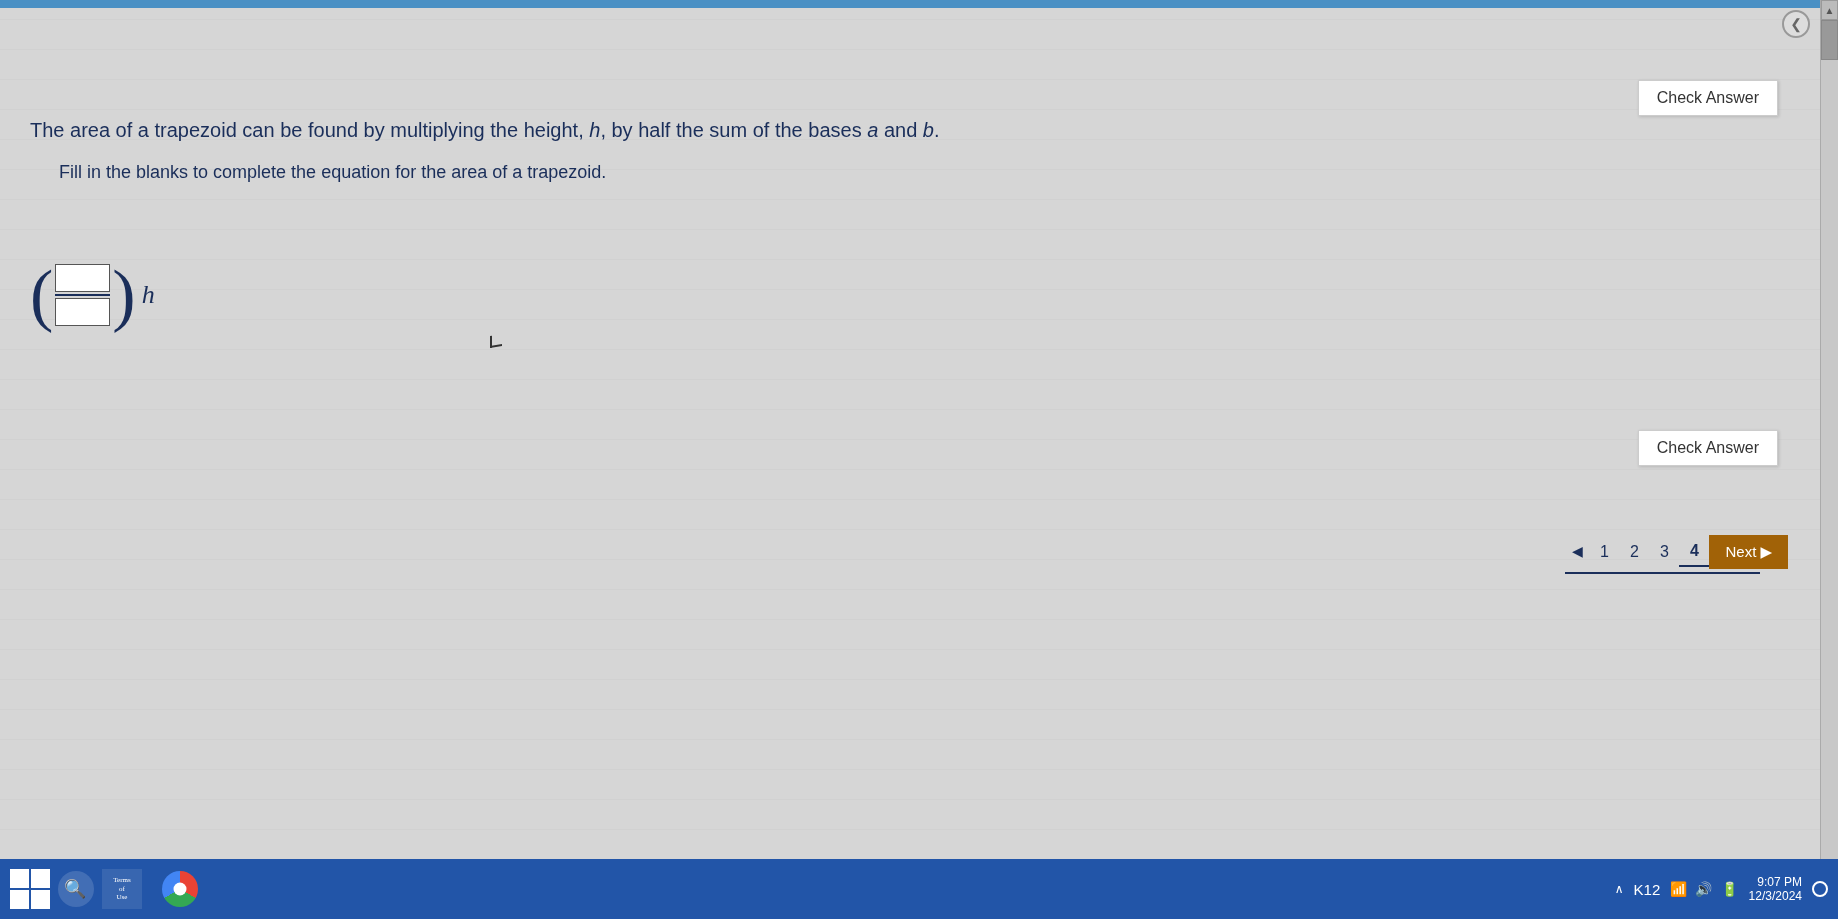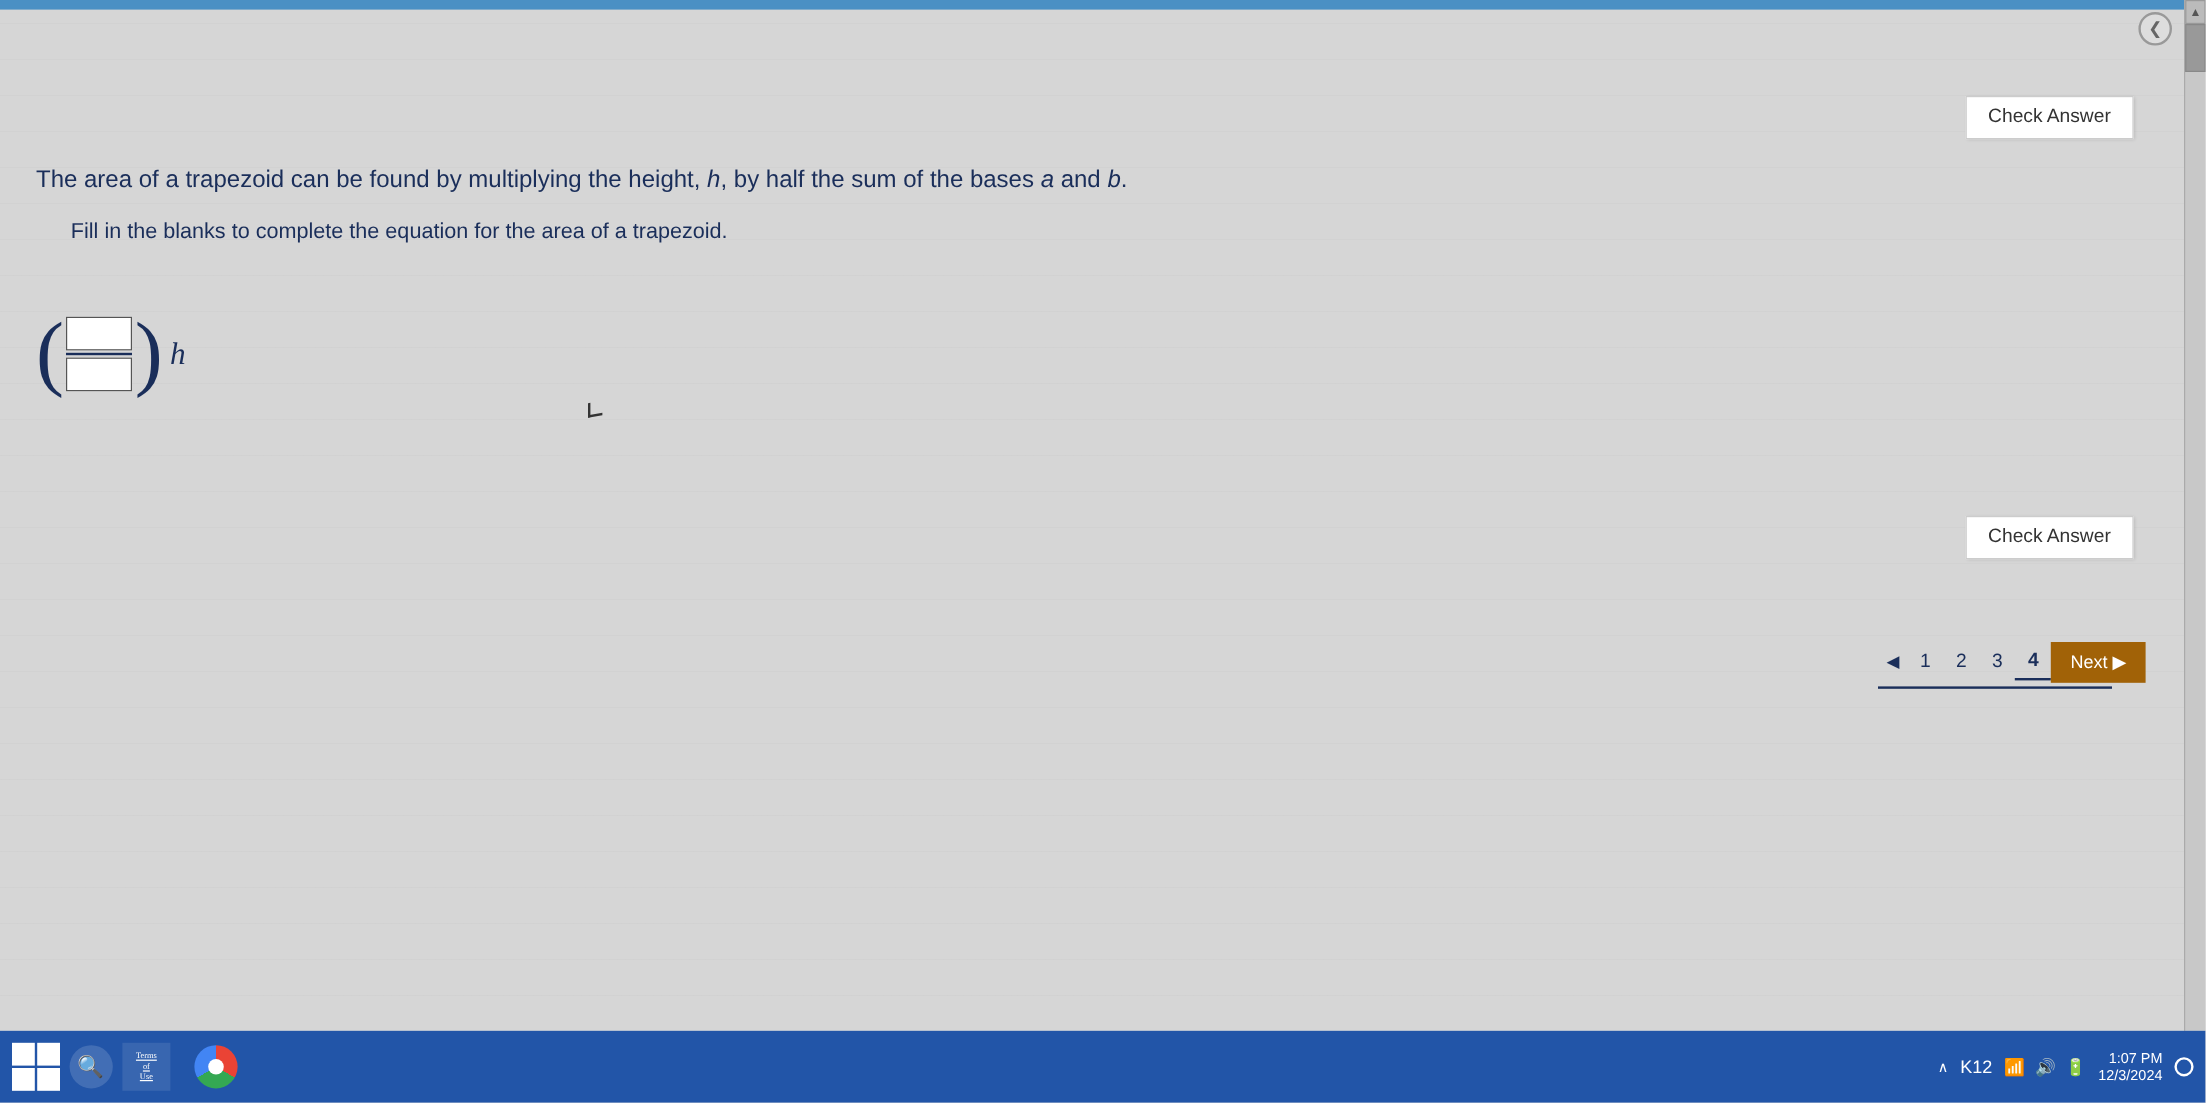--- a/index.html
+++ b/index.html
@@ -83,21 +83,21 @@
       font-size: 16px;
       font-family: Arial, sans-serif;
       color: #333;
       cursor: pointer;
       box-shadow: 1px 1px 3px rgba(0,0,0,0.15);
     }
 
     
     .problem-text {
       position: absolute;
-      top: 136px;
+      top: 116px;
       left: 30px;
       right: 80px;
     }
 
     .problem-line1 {
       font-size: 20px;
       color: #1a2e5a;
       font-family: Arial, sans-serif;
       margin-bottom: 18px;
       line-height: 1.4;
@@ -273,21 +273,20 @@
       background: rgba(255,255,255,0.1);
       display: flex;
       flex-direction: column;
       align-items: center;
       justify-content: center;
       margin-right: 20px;
       cursor: pointer;
       color: white;
       font-size: 7px;
       text-align: center;
-      text-decoration: underline;
     }
 
     .taskbar-chrome {
       width: 36px;
       height: 36px;
       border-radius: 50%;
       background: conic-gradient(#ea4335 0deg 120deg, #34a853 120deg 240deg, #4285f4 240deg 360deg);
       margin-right: 8px;
       cursor: pointer;
       position: relative;
@@ -488,19 +487,19 @@
 
     <span class="taskbar-k12">K12</span>
 
     <div class="taskbar-icons">
       <span style="font-size:14px;">📶</span>
       <span style="font-size:14px;">🔊</span>
       <span style="font-size:14px;">🔋</span>
     </div>
 
     <div class="taskbar-time">
-      <div>1:07 PM</div>
+      <div>9:07 PM</div>
       <div>12/3/2024</div>
     </div>
 
     <div class="taskbar-notif"></div>
   </div>
 </div>
 
 </body></html>

